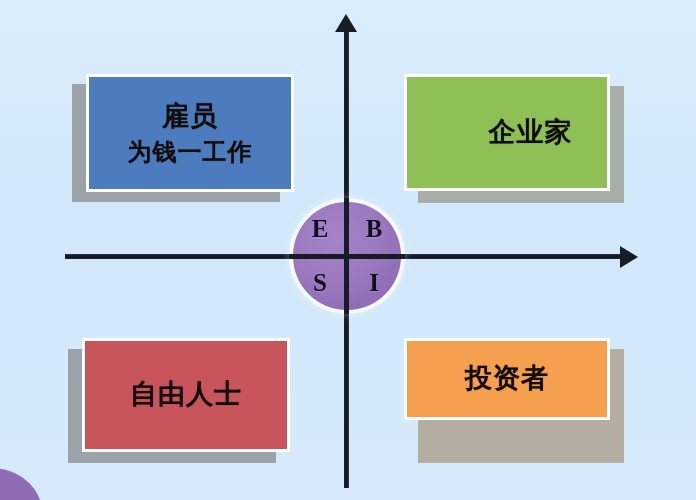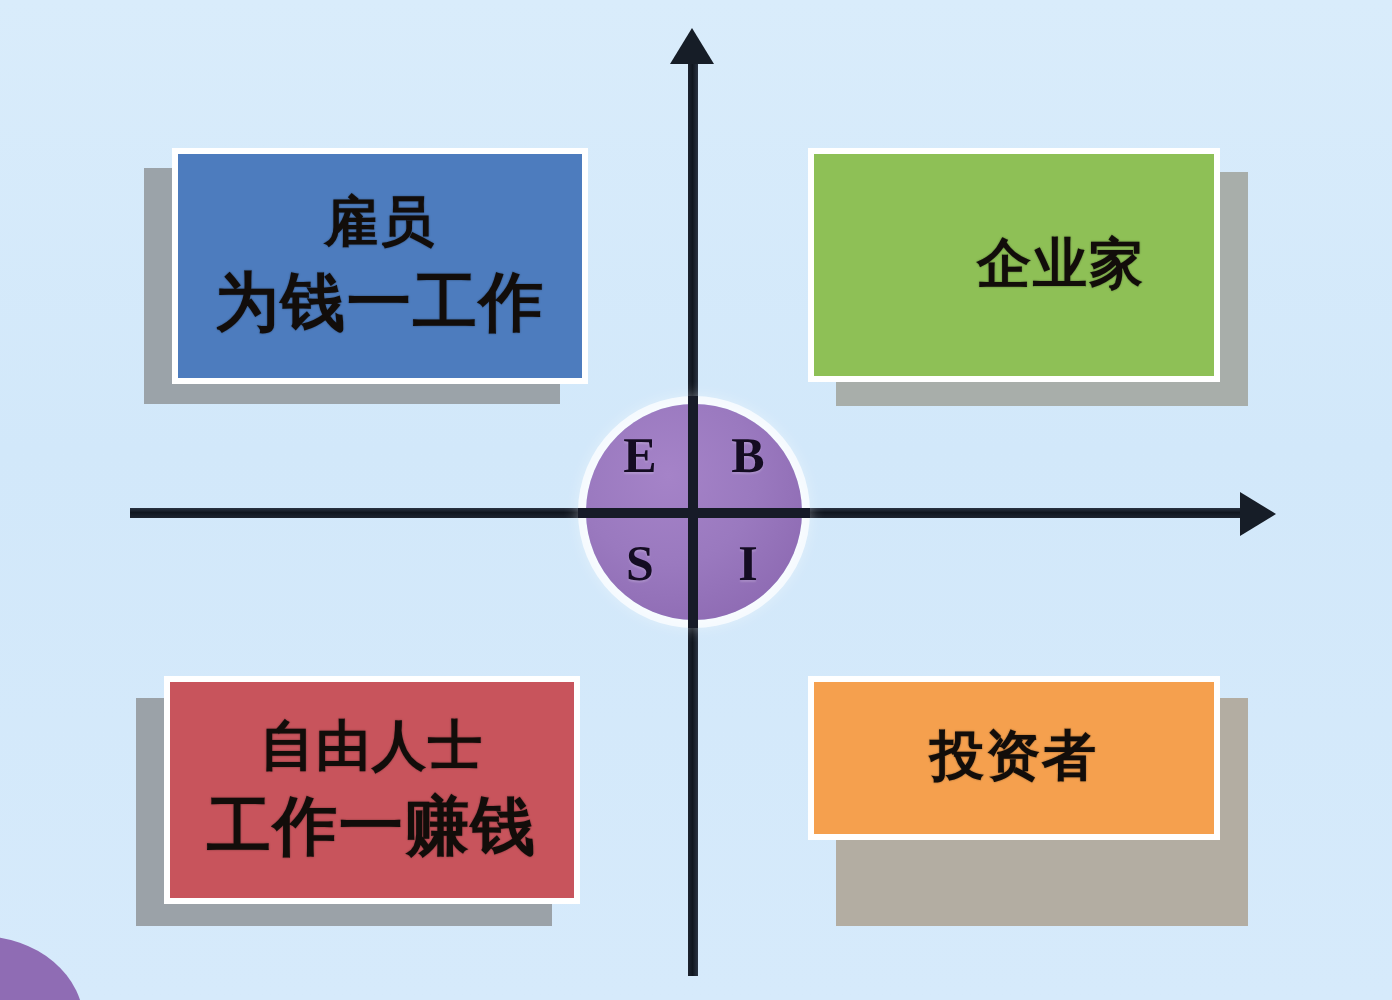--- a/index.html
+++ b/index.html
@@ -82,21 +82,21 @@
     box-sizing: border-box;
     display: flex;
     flex-direction: column;
     align-items: center;
     justify-content: center;
     gap: 6px;
   }
   .quad .line {
     color: #120d0a;
     font-weight: bold;
-    font-size: 32px;
+    font-size: 24px;
     line-height: 1.15;
     letter-spacing: 1px;
     text-shadow: 0 0 1px rgba(0,0,0,0.45);
     white-space: nowrap;
   }
   .quad .line.title {
     font-size: 27px;
   }
 
   
@@ -225,21 +225,20 @@
     <div class="shadow"></div>
     <div class="panel">
       <div class="line title">企业家</div>
     </div>
   </div>
 
   <div class="quad" id="quad-selfemployed">
     <div class="shadow"></div>
     <div class="panel">
       <div class="line title">自由人士</div>
-      <div class="line">工作一赚钱</div>
     </div>
   </div>
 
   <div class="quad" id="quad-investor">
     <div class="shadow"></div>
     <div class="panel">
       <div class="line title">投资者</div>
     </div>
   </div>
 

